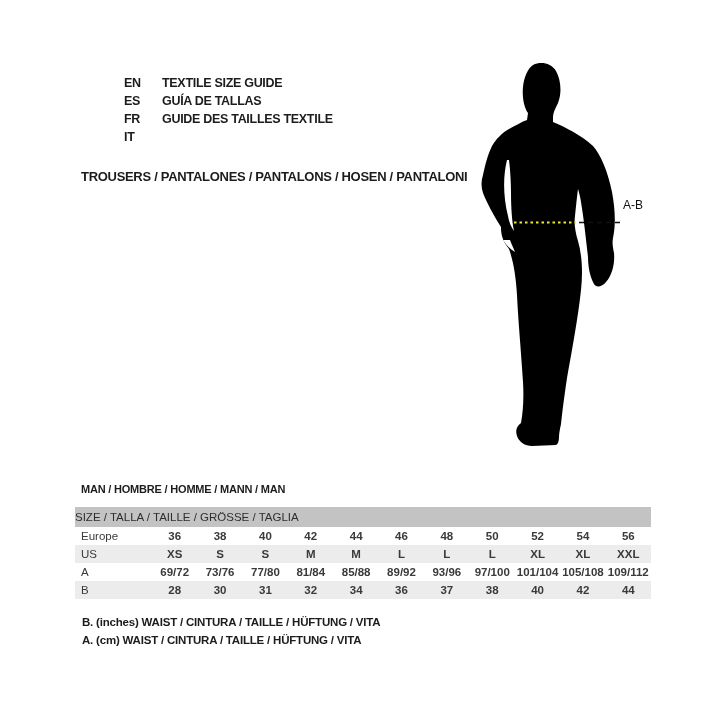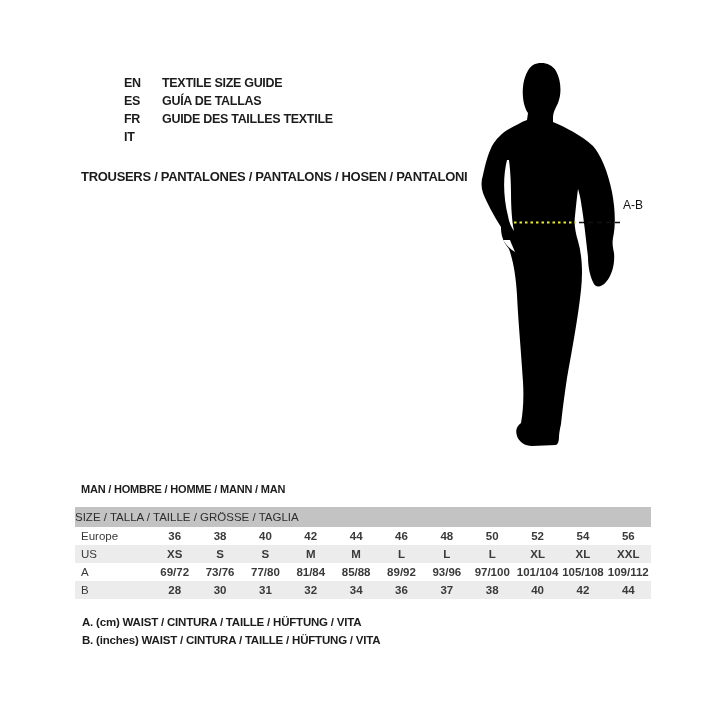--- a/index.html
+++ b/index.html
@@ -171,17 +171,17 @@
       <span class="t-cell">36</span>
       <span class="t-cell">37</span>
       <span class="t-cell">38</span>
       <span class="t-cell">40</span>
       <span class="t-cell">42</span>
       <span class="t-cell">44</span>
     </div>
   </div>
 
   <div class="notes">
+    <div class="note-line">B. (inches) WAIST / CINTURA / TAILLE / HÜFTUNG / VITA</div>
     <div class="note-line">A. (cm) WAIST / CINTURA / TAILLE / HÜFTUNG / VITA</div>
-    <div class="note-line">B. (inches) WAIST / CINTURA / TAILLE / HÜFTUNG / VITA</div>
   </div>
 
 </div>
 
 </body></html>

